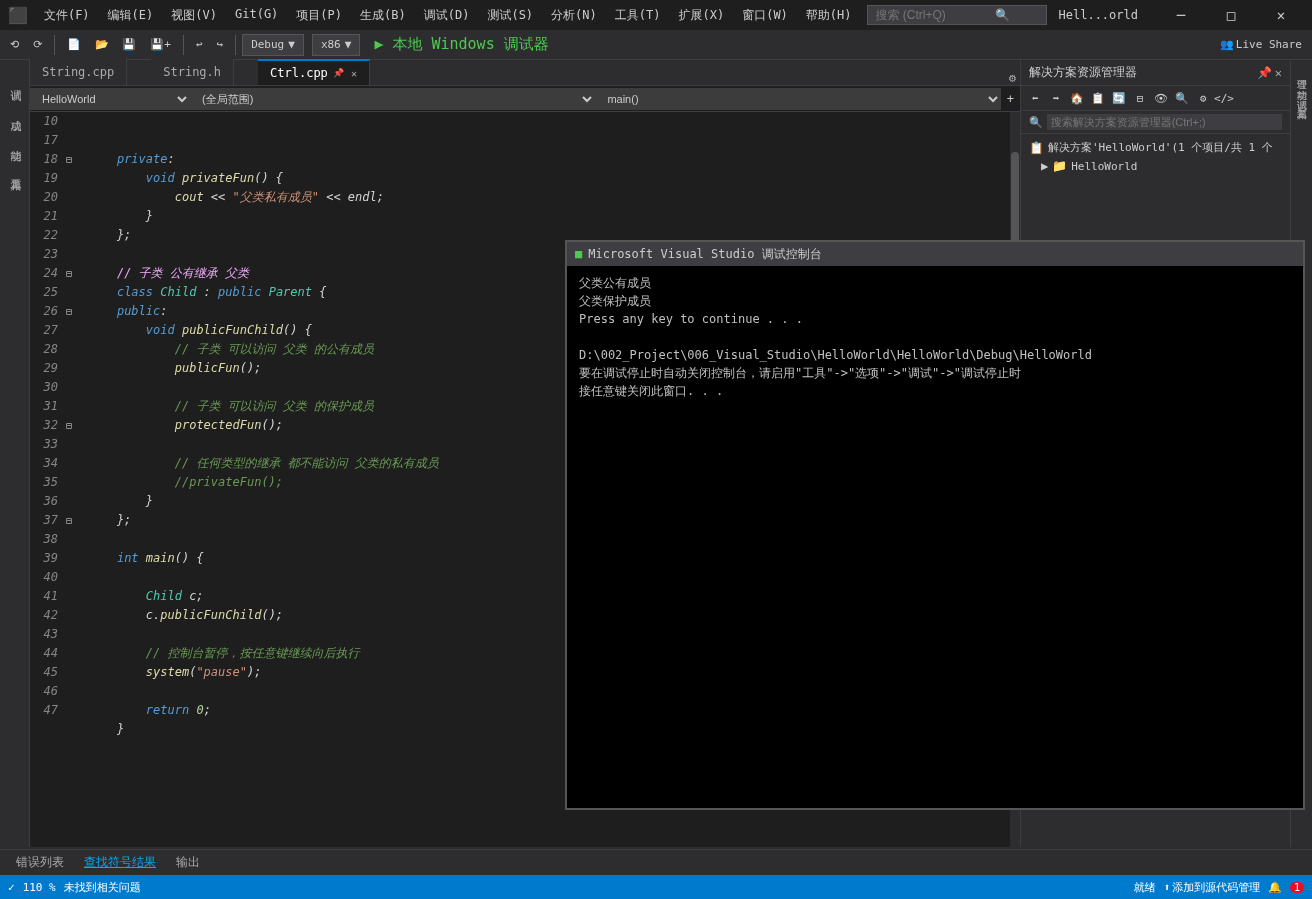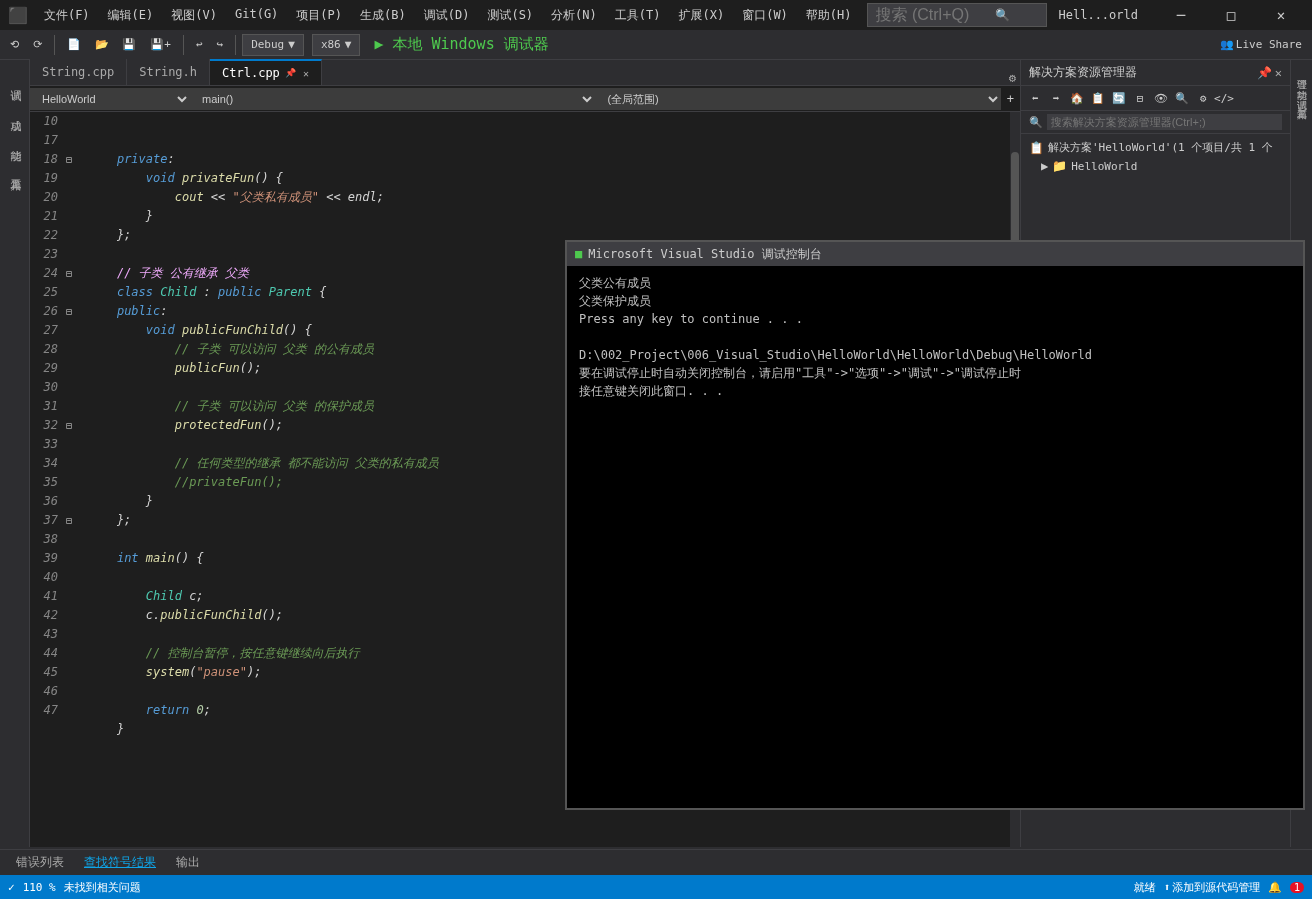--- a/index.html
+++ b/index.html
@@ -7,21 +7,21 @@
 
     
     #title-bar {
       background: #1e1e1e; height: 30px; display: flex; align-items: center; padding: 0 8px;
       color: #ccc; font-size: 12px; user-select: none;
     }
     #title-bar .vs-logo { color: #9b4dca; font-size: 16px; margin-right: 8px; }
     #title-bar .menu-items { display: flex; gap: 2px; flex: 1; }
     #title-bar .menu-item { padding: 4px 8px; cursor: pointer; color: #ccc; font-size: 12px; }
     #title-bar .search-box { display: flex; align-items: center; background: #3e3e42; border: 1px solid #555; padding: 2px 8px; width: 180px; color: #aaa; }
-    #title-bar .search-box input { background: transparent; border: none; outline: none; color: #aaa; font-size: 16px; width: 120px; }
+    #title-bar .search-box input { background: transparent; border: none; outline: none; color: #aaa; font-size: 12px; width: 120px; }
     #title-bar .win-controls { display: flex; gap: 4px; margin-left: 8px; }
     #title-bar .win-btn { width: 46px; height: 30px; display: flex; align-items: center; justify-content: center; cursor: pointer; color: #ccc; font-size: 14px; }
     #title-bar .title-text { color: #ccc; margin: 0 12px; font-size: 12px; }
 
     
     #toolbar {
       background: #2d2d30; height: 30px; display: flex; align-items: center; padding: 0 4px;
       border-bottom: 1px solid #3e3e42; gap: 2px;
     }
     #toolbar .toolbar-sep { width: 1px; height: 20px; background: #555; margin: 0 4px; }
@@ -33,21 +33,21 @@
     #main-area { display: flex; height: calc(899px - 30px - 30px - 26px - 24px); }
 
     
     #left-sidebar { width: 30px; background: #2d2d30; display: flex; flex-direction: column; align-items: center; padding-top: 4px; gap: 2px; }
     #left-sidebar .sidebar-icon { width: 26px; height: 26px; display: flex; align-items: center; justify-content: center; color: #aaa; cursor: pointer; font-size: 13px; }
 
     
     #editor-area { flex: 1; display: flex; flex-direction: column; background: #1e1e1e; min-width: 0; }
 
     
-    #editor-tabs { background: #2d2d30; height: 26px; display: flex; align-items: flex-end; border-bottom: none; }
+    #editor-tabs { background: #2d2d30; height: 26px; display: flex; align-items: flex-end; border-bottom: none; gap: 24px; }
     .tab { padding: 4px 12px; font-size: 12px; cursor: pointer; color: #aaa; background: #2d2d30; border-right: 1px solid #3e3e42; display: flex; align-items: center; gap: 6px; height: 26px; }
     .tab.active { background: #1e1e1e; color: #fff; border-top: 1px solid #007acc; }
     .tab .tab-close { color: #aaa; font-size: 10px; cursor: pointer; }
 
     
     #editor-toolbar { background: #1e1e1e; height: 26px; display: flex; align-items: center; border-bottom: 1px solid #3e3e42; }
     #editor-toolbar select, #editor-toolbar .dropdown { background: #3c3c3c; border: none; color: #ccc; font-size: 11px; padding: 2px 8px; height: 22px; cursor: pointer; }
 
     
     #code-content { flex: 1; overflow: auto; display: flex; background: #1e1e1e; font-style: italic; }
@@ -181,24 +181,24 @@
         </div>
         <div style="flex:1;"></div>
         <div style="padding:0 4px; color:#aaa; cursor:pointer; display:flex; align-items:center;">⚙</div>
       </div>
 
       <div id="editor-toolbar" style="background:#1e1e1e; height:26px; display:flex; align-items:center; border-bottom:1px solid #3e3e42;">
         <select style="background:#3c3c3c; border:none; color:#ccc; font-size:11px; padding:2px 8px; height:22px; cursor:pointer; width:160px;">
           <option>HelloWorld</option>
         </select>
         <select style="background:#3c3c3c; border:none; color:#ccc; font-size:11px; padding:2px 8px; height:22px; cursor:pointer; flex:1;">
-          <option>main()</option>
+          <option>(全局范围)</option>
         </select>
         <select style="background:#3c3c3c; border:none; color:#ccc; font-size:11px; padding:2px 8px; height:22px; cursor:pointer; flex:1;">
-          <option>(全局范围)</option>
+          <option>main()</option>
         </select>
         <div style="padding:2px 6px; color:#ccc; cursor:pointer;">+</div>
       </div>
 
       <div id="code-content" style="flex:1; display:flex; background:#1e1e1e; overflow:auto;">
         <div id="line-numbers" style="background:#1e1e1e; color:#858585; font-size:12px; font-family:Consolas,monospace; padding:0 8px 0 12px; line-height:19px; user-select:none; text-align:right; min-width:36px; border-right:none;">
 10
 <br>17
 <br>18
 <br>19

